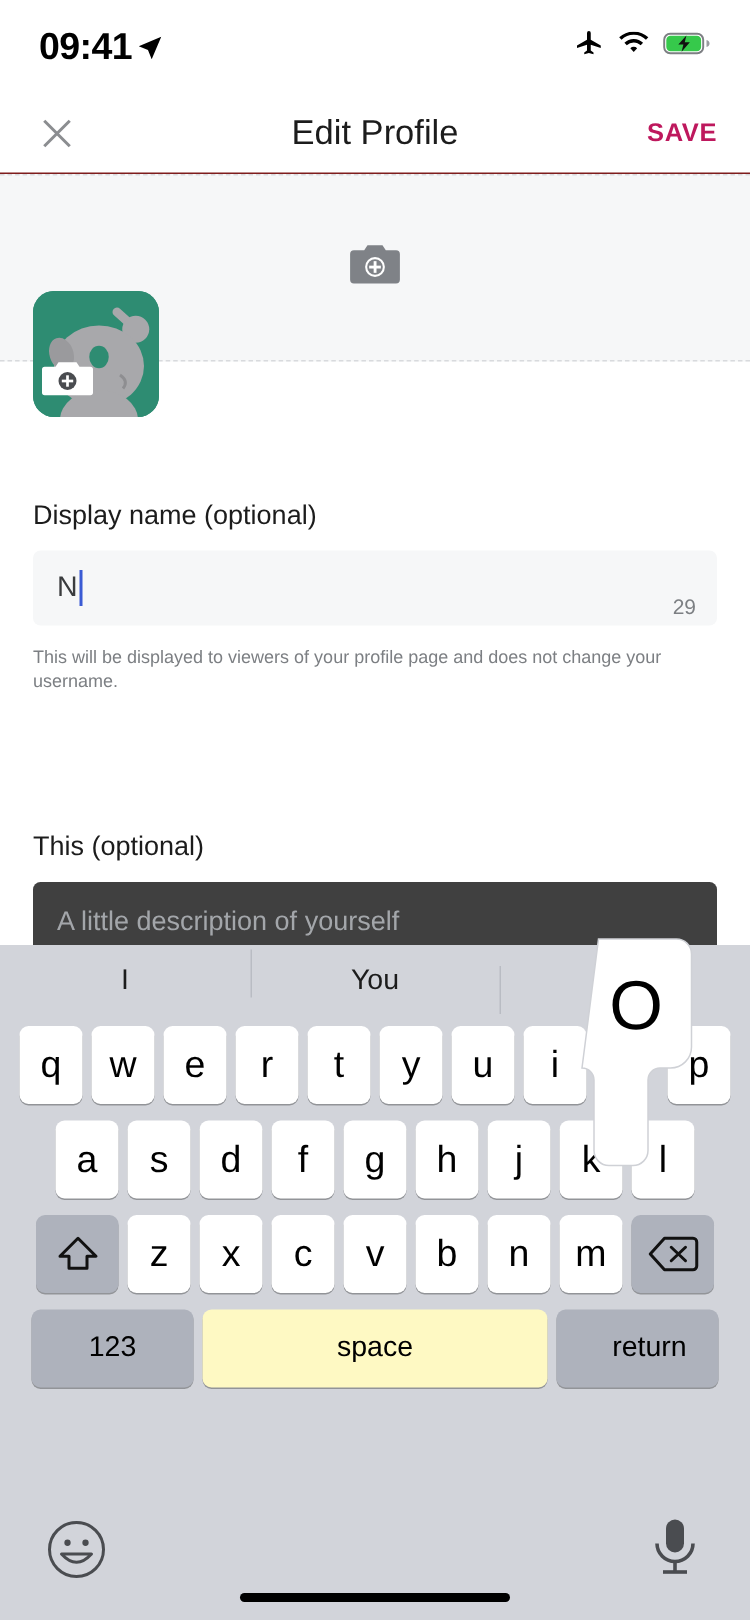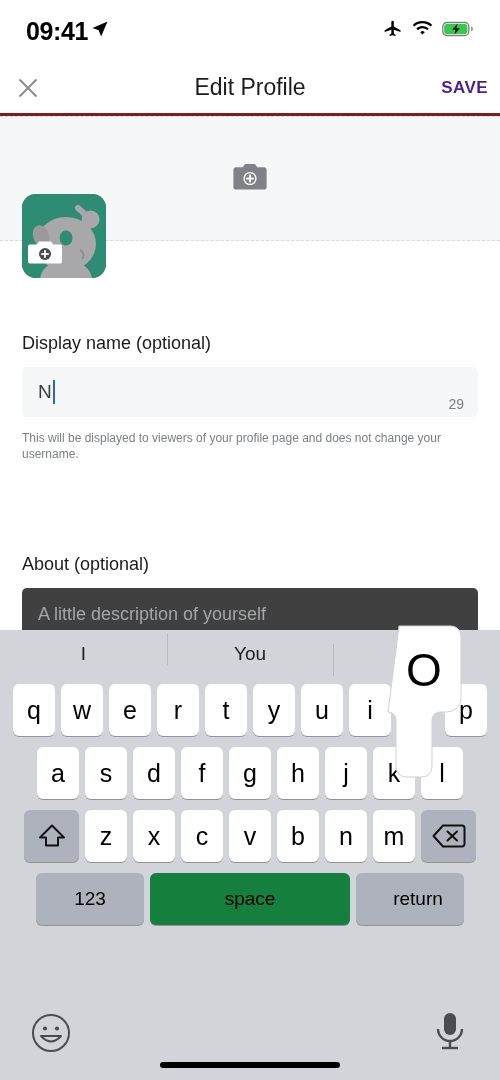--- a/index.html
+++ b/index.html
@@ -13,52 +13,52 @@
 
   
   .status-bar {
     height:62px;
     display:flex;
     align-items:center;
     justify-content:space-between;
     padding:0 26px 0 26px;
     background:#fff;
   }
-  .status-left { display:flex; align-items:center; gap:3px; }
+  .status-left { display:flex; align-items:flex-end; gap:3px; }
   .status-time {
     font-size:25px; font-weight:bold; color:#000;
     letter-spacing:-0.4px;
   }
   .status-right { display:flex; align-items:center; gap:9px; }
 
   
   .nav-bar {
     height:54px;
     display:flex;
     align-items:center;
     justify-content:space-between;
-    padding:0 12px;
+    padding:0 22px;
     background:#fff;
-    border-bottom:3px solid #7f1d1d;
+    border-bottom:1px solid #7f1d1d;
   }
   .nav-title {
     font-size:23px; color:#1c1c1c; font-weight:400;
     position:absolute; left:0; right:0; text-align:center;
     pointer-events:none;
   }
   .close-btn { width:32px; height:32px; position:relative; cursor:pointer; z-index:2;}
   .close-btn:before, .close-btn:after {
     content:""; position:absolute; left:4px; top:15px;
     width:24px; height:2px; background:#8b8d90;
   }
   .close-btn:before { transform:rotate(45deg); }
   .close-btn:after  { transform:rotate(-45deg); }
   .save-btn {
     font-size:17px; font-weight:bold; letter-spacing:0.4px;
-    color:#4c1d95; z-index:2; cursor:pointer;margin-left:32px;
+    color:#be185d; z-index:2; cursor:pointer;margin-left:32px;
   }
 
   
   .banner {
     height:125px;
     background:#f6f7f8;
     border-top:1px dashed #d8dadd;
     border-bottom:1px dashed #d8dadd;
     position:relative;
   }
@@ -154,21 +154,21 @@
     font-size:25px; color:#000;
     box-shadow:0 1px 0 rgba(0,0,0,0.30);
     cursor:pointer;
   }
   .key.pressed { visibility:hidden; }
   .key-fn {
     background:#aeb2bc; box-shadow:0 1px 0 rgba(0,0,0,0.30);
   }
   .key-shift, .key-back { width:55px; height:52px; }
   .key-123 { width:108px; height:52px; font-size:19px; }
-  .key-space { width:200px; height:52px; font-size:19px; background:#15803d; }
+  .key-space { width:230px; height:52px; font-size:19px; background:#fef9c3; }
   .key-return { width:108px; height:52px; font-size:19px;padding-left:16px; }
 
   
   .key-popup {
     position:absolute;
     left:387px; top:-6px;
     width:76px; height:155px;
     pointer-events:none;
     z-index:10;
   }
@@ -273,21 +273,21 @@
   <div class="field-label">Display name (optional)</div>
   <div class="input-box">
     <span class="input-text">
       <span>N</span>
         <span class="caret"></span>
     </span>
     <span class="counter">29</span>
   </div>
   <div class="helper-text">This will be displayed to viewers of your profile page and does not change your username.</div>
 
-  <div class="field-label">About (optional)</div>
+  <div class="field-label">This (optional)</div>
   <div class="textarea-box">
     <span class="placeholder">A little description of yourself</span>
   </div>
 </div>
 
 <div class="keyboard">
 
   <div class="pred-bar">
     <div class="pred-cell">I</div>
     <div class="pred-cell">You</div>

